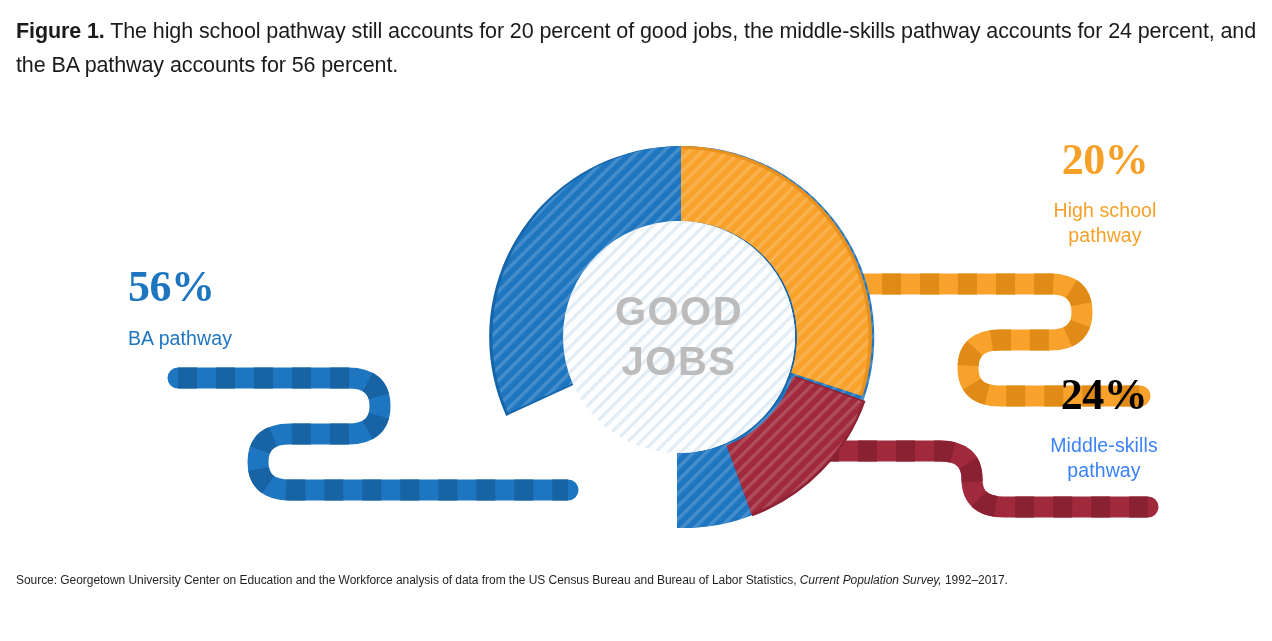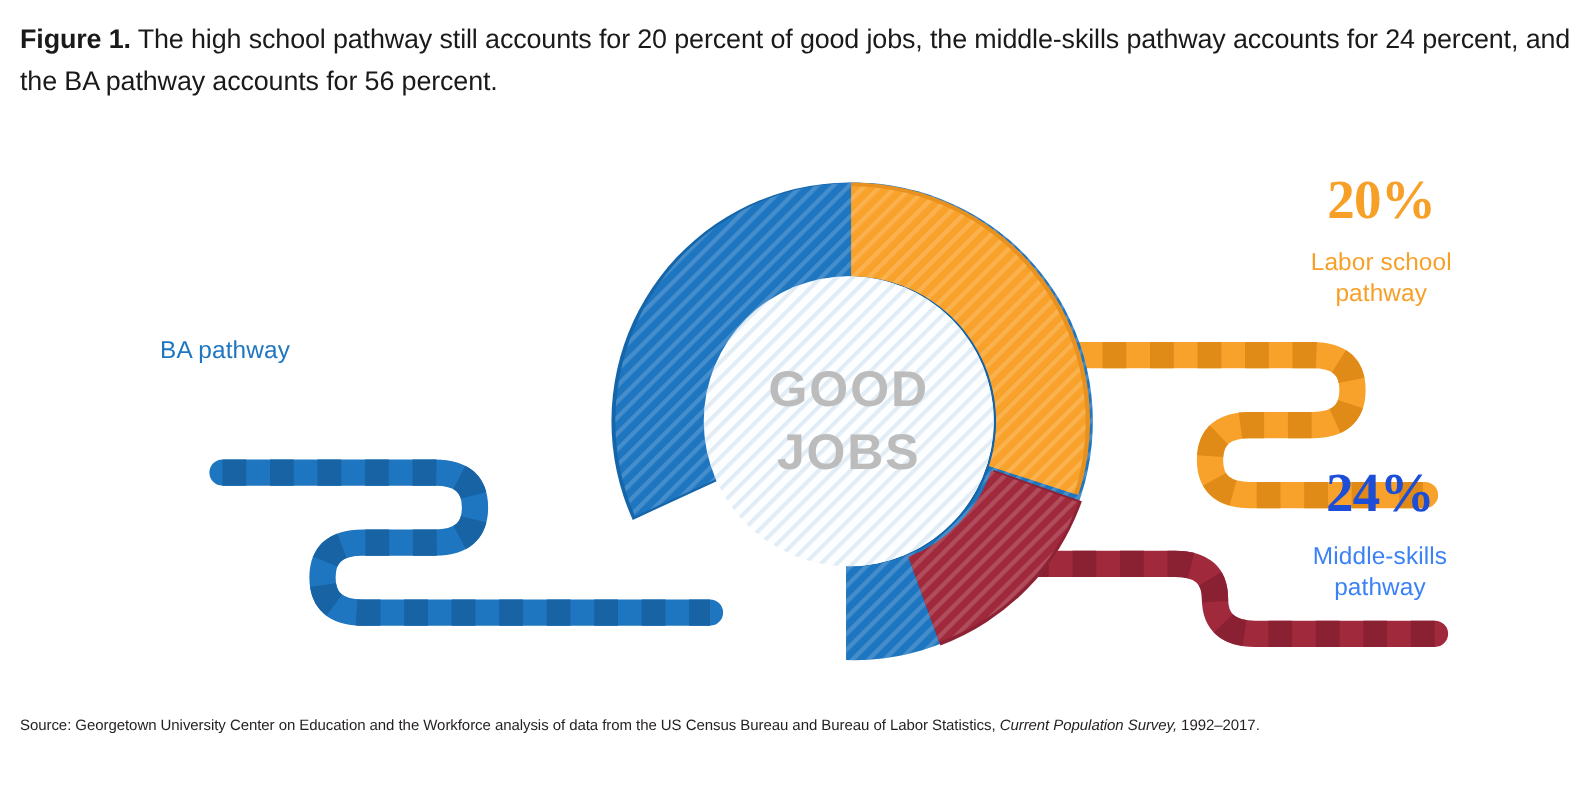--- a/index.html
+++ b/index.html
@@ -25,21 +25,21 @@
   .callout{position:absolute;text-align:center;}
   .callout .pct{font-family:"Liberation Serif",serif;font-weight:bold;
                 font-size:44px;line-height:58px;letter-spacing:-0.5px;}
   .callout .nm{font-size:19.5px;line-height:25px;margin-top:9px;letter-spacing:0.1px;}
 
   #callout-hs{left:1010px;top:131px;width:190px;}
   #callout-hs .pct{color:#F6A028;}
   #callout-hs .nm{color:#F6A028;}
 
   #callout-ms{left:1002px;top:366px;width:204px;}
-  #callout-ms .pct{color:#1d4ed8;}
+  #callout-ms .pct{color:#000000;}
   #callout-ms .nm{color:#3b82f6;}
 
   #callout-ba{left:128px;top:258px;width:200px;text-align:left;}
   #callout-ba .pct{color:#1F76C0;text-align:left;}
   #callout-ba .nm{color:#1F76C0;text-align:left;margin-top:10px;}
 </style>
 </head>
 <body>
 
 <div id="page">
@@ -143,34 +143,35 @@
 
         <text x="679" y="225" text-anchor="middle" font-family="Liberation Sans, sans-serif" font-weight="bold" font-size="40" letter-spacing="1.5" fill="#BCBCBC">GOOD</text>
         <text x="679" y="275" text-anchor="middle" font-family="Liberation Sans, sans-serif" font-weight="bold" font-size="40" letter-spacing="1.5" fill="#BCBCBC">JOBS</text>
       </g>
     </svg>
   </div>
 
   <div class="callout" id="callout-hs">
     <div class="pct">20%</div>
     <div class="nm">
-      <span>Labor school</span><br>
+      <span>High school</span><br>
       <span>pathway</span>
     </div>
   </div>
 
   <div class="callout" id="callout-ms">
     <div class="pct">24%</div>
     <div class="nm">
       <span>Middle-skills</span><br>
       <span>pathway</span>
     </div>
   </div>
 
   <div class="callout" id="callout-ba">
+    <div class="pct">56%</div>
     <div class="nm">BA pathway</div>
   </div>
 
   <div id="source">
     <span>Source: Georgetown University Center on Education and the Workforce analysis of data from the US Census Bureau and Bureau of Labor Statistics, </span><span class="ital">Current Population Survey,</span><span> 1992–2017.</span>
   </div>
 
 </div>
 
 </body></html>

